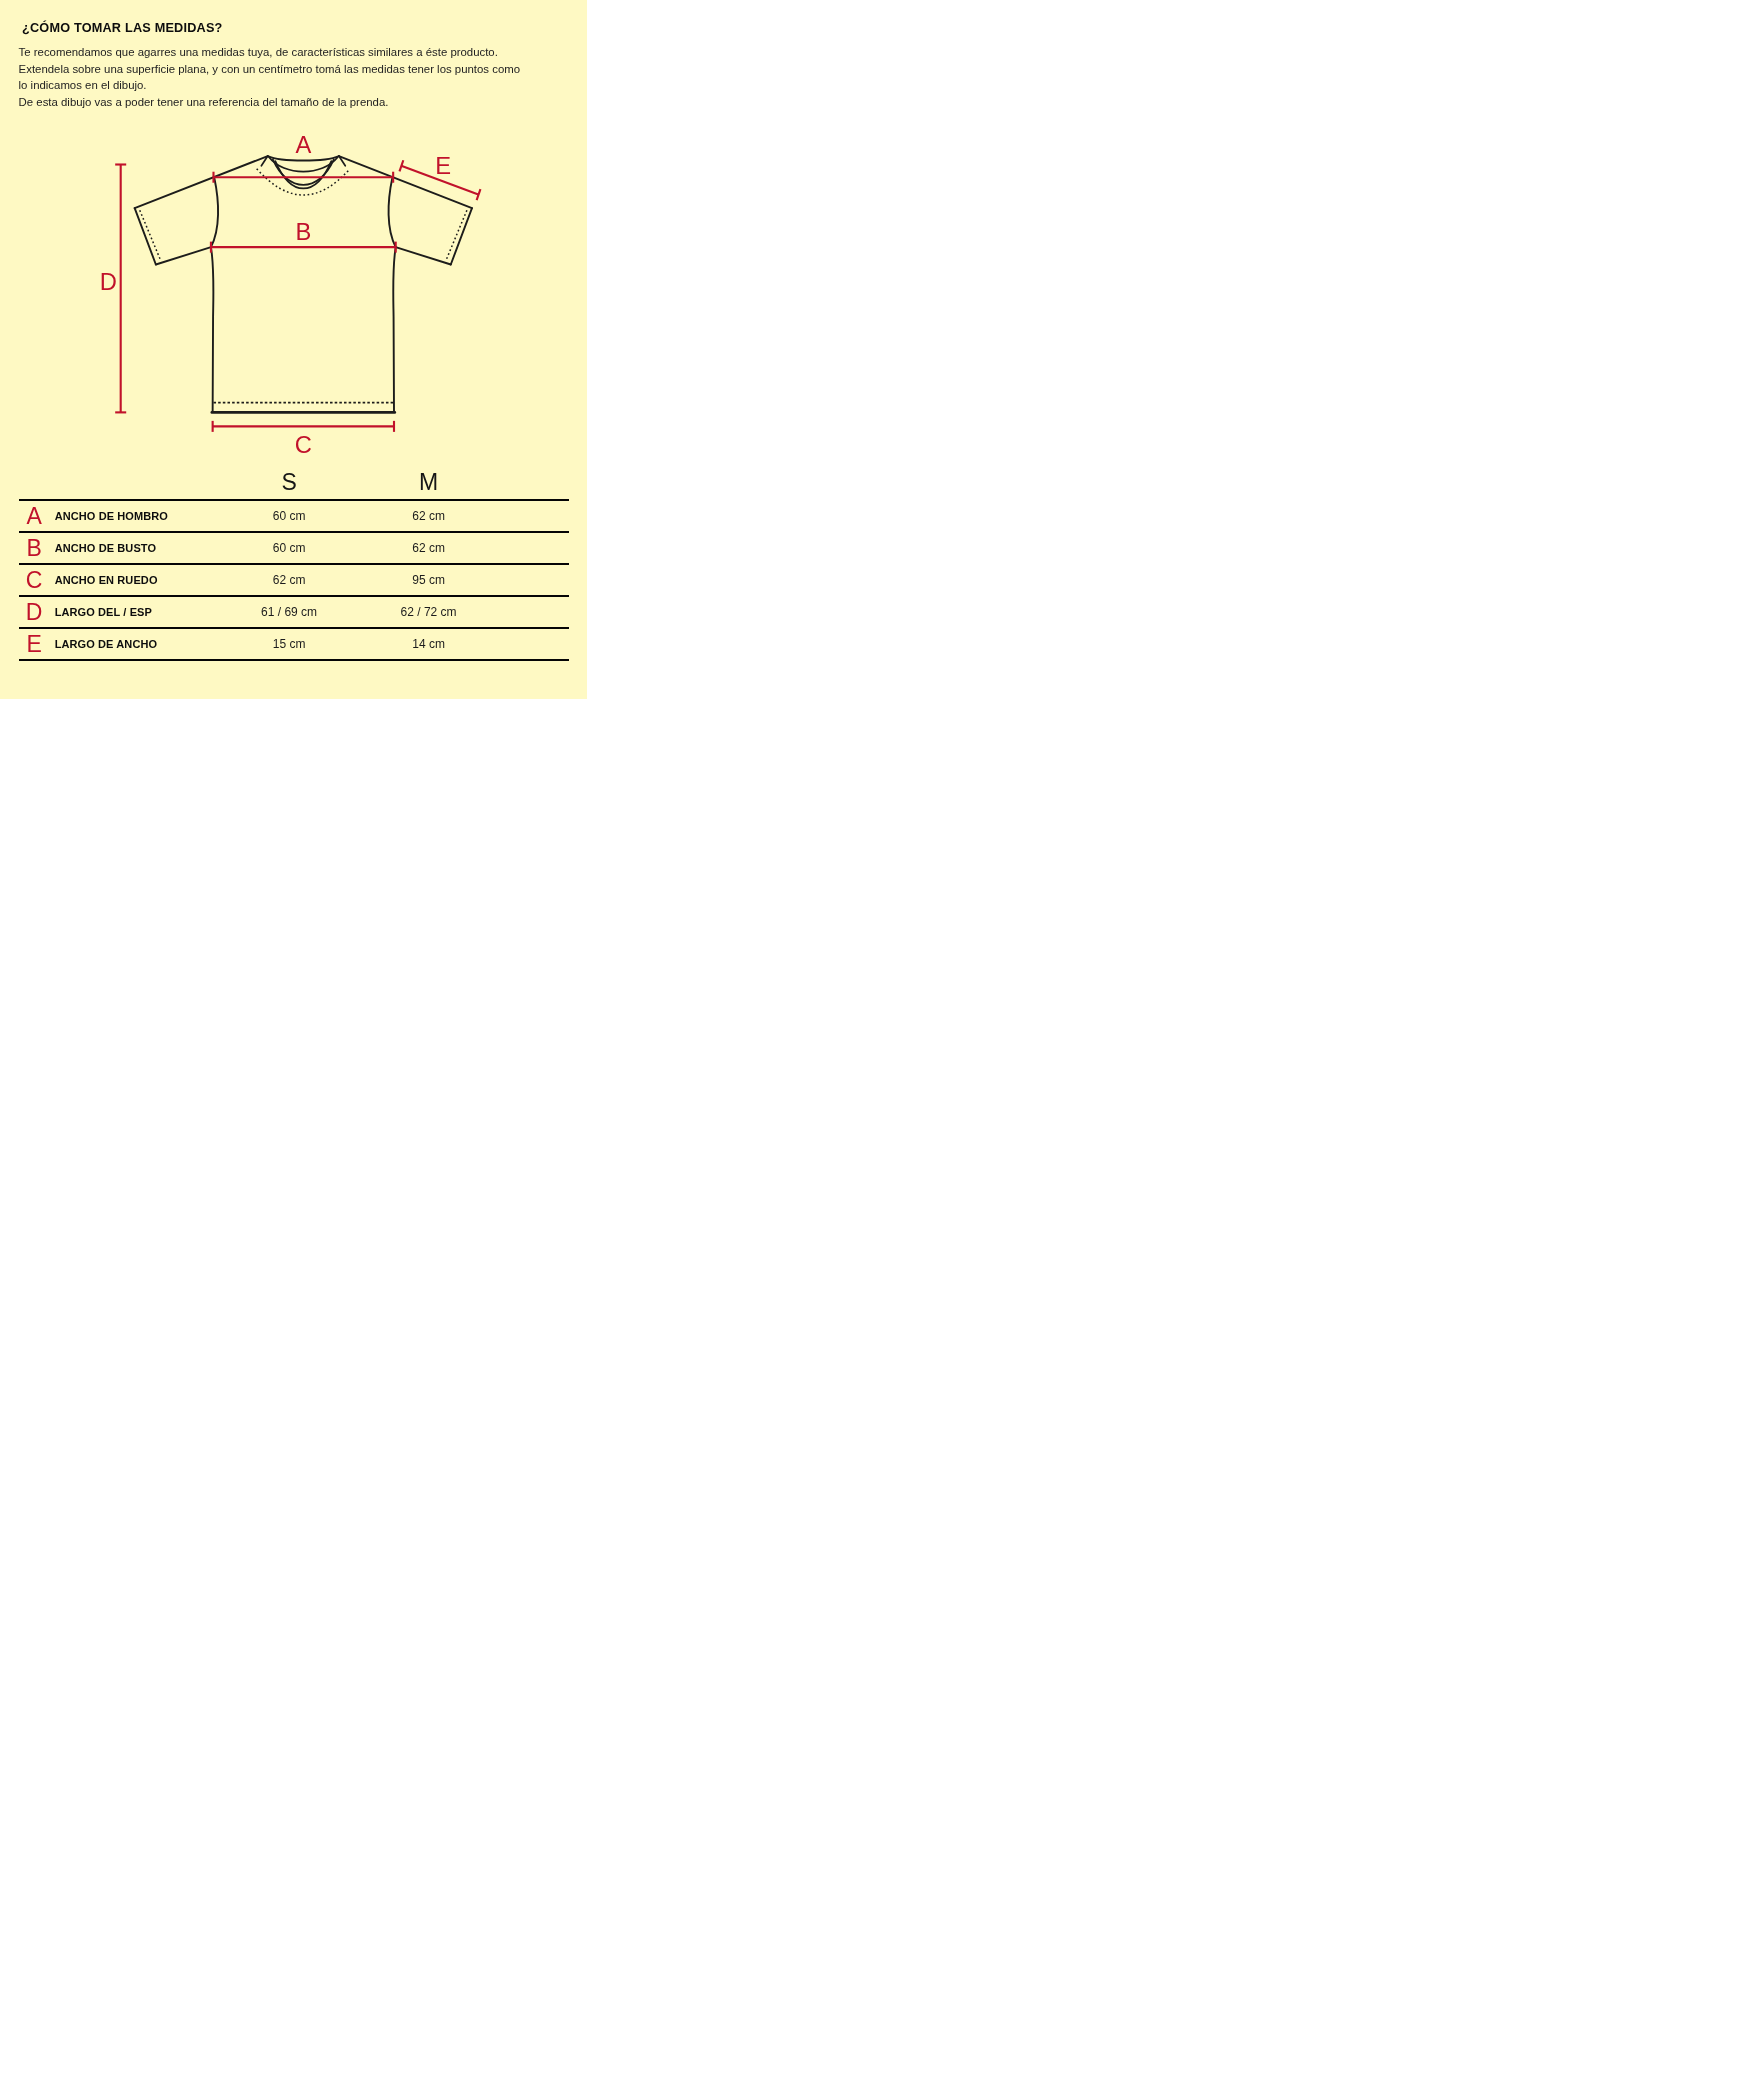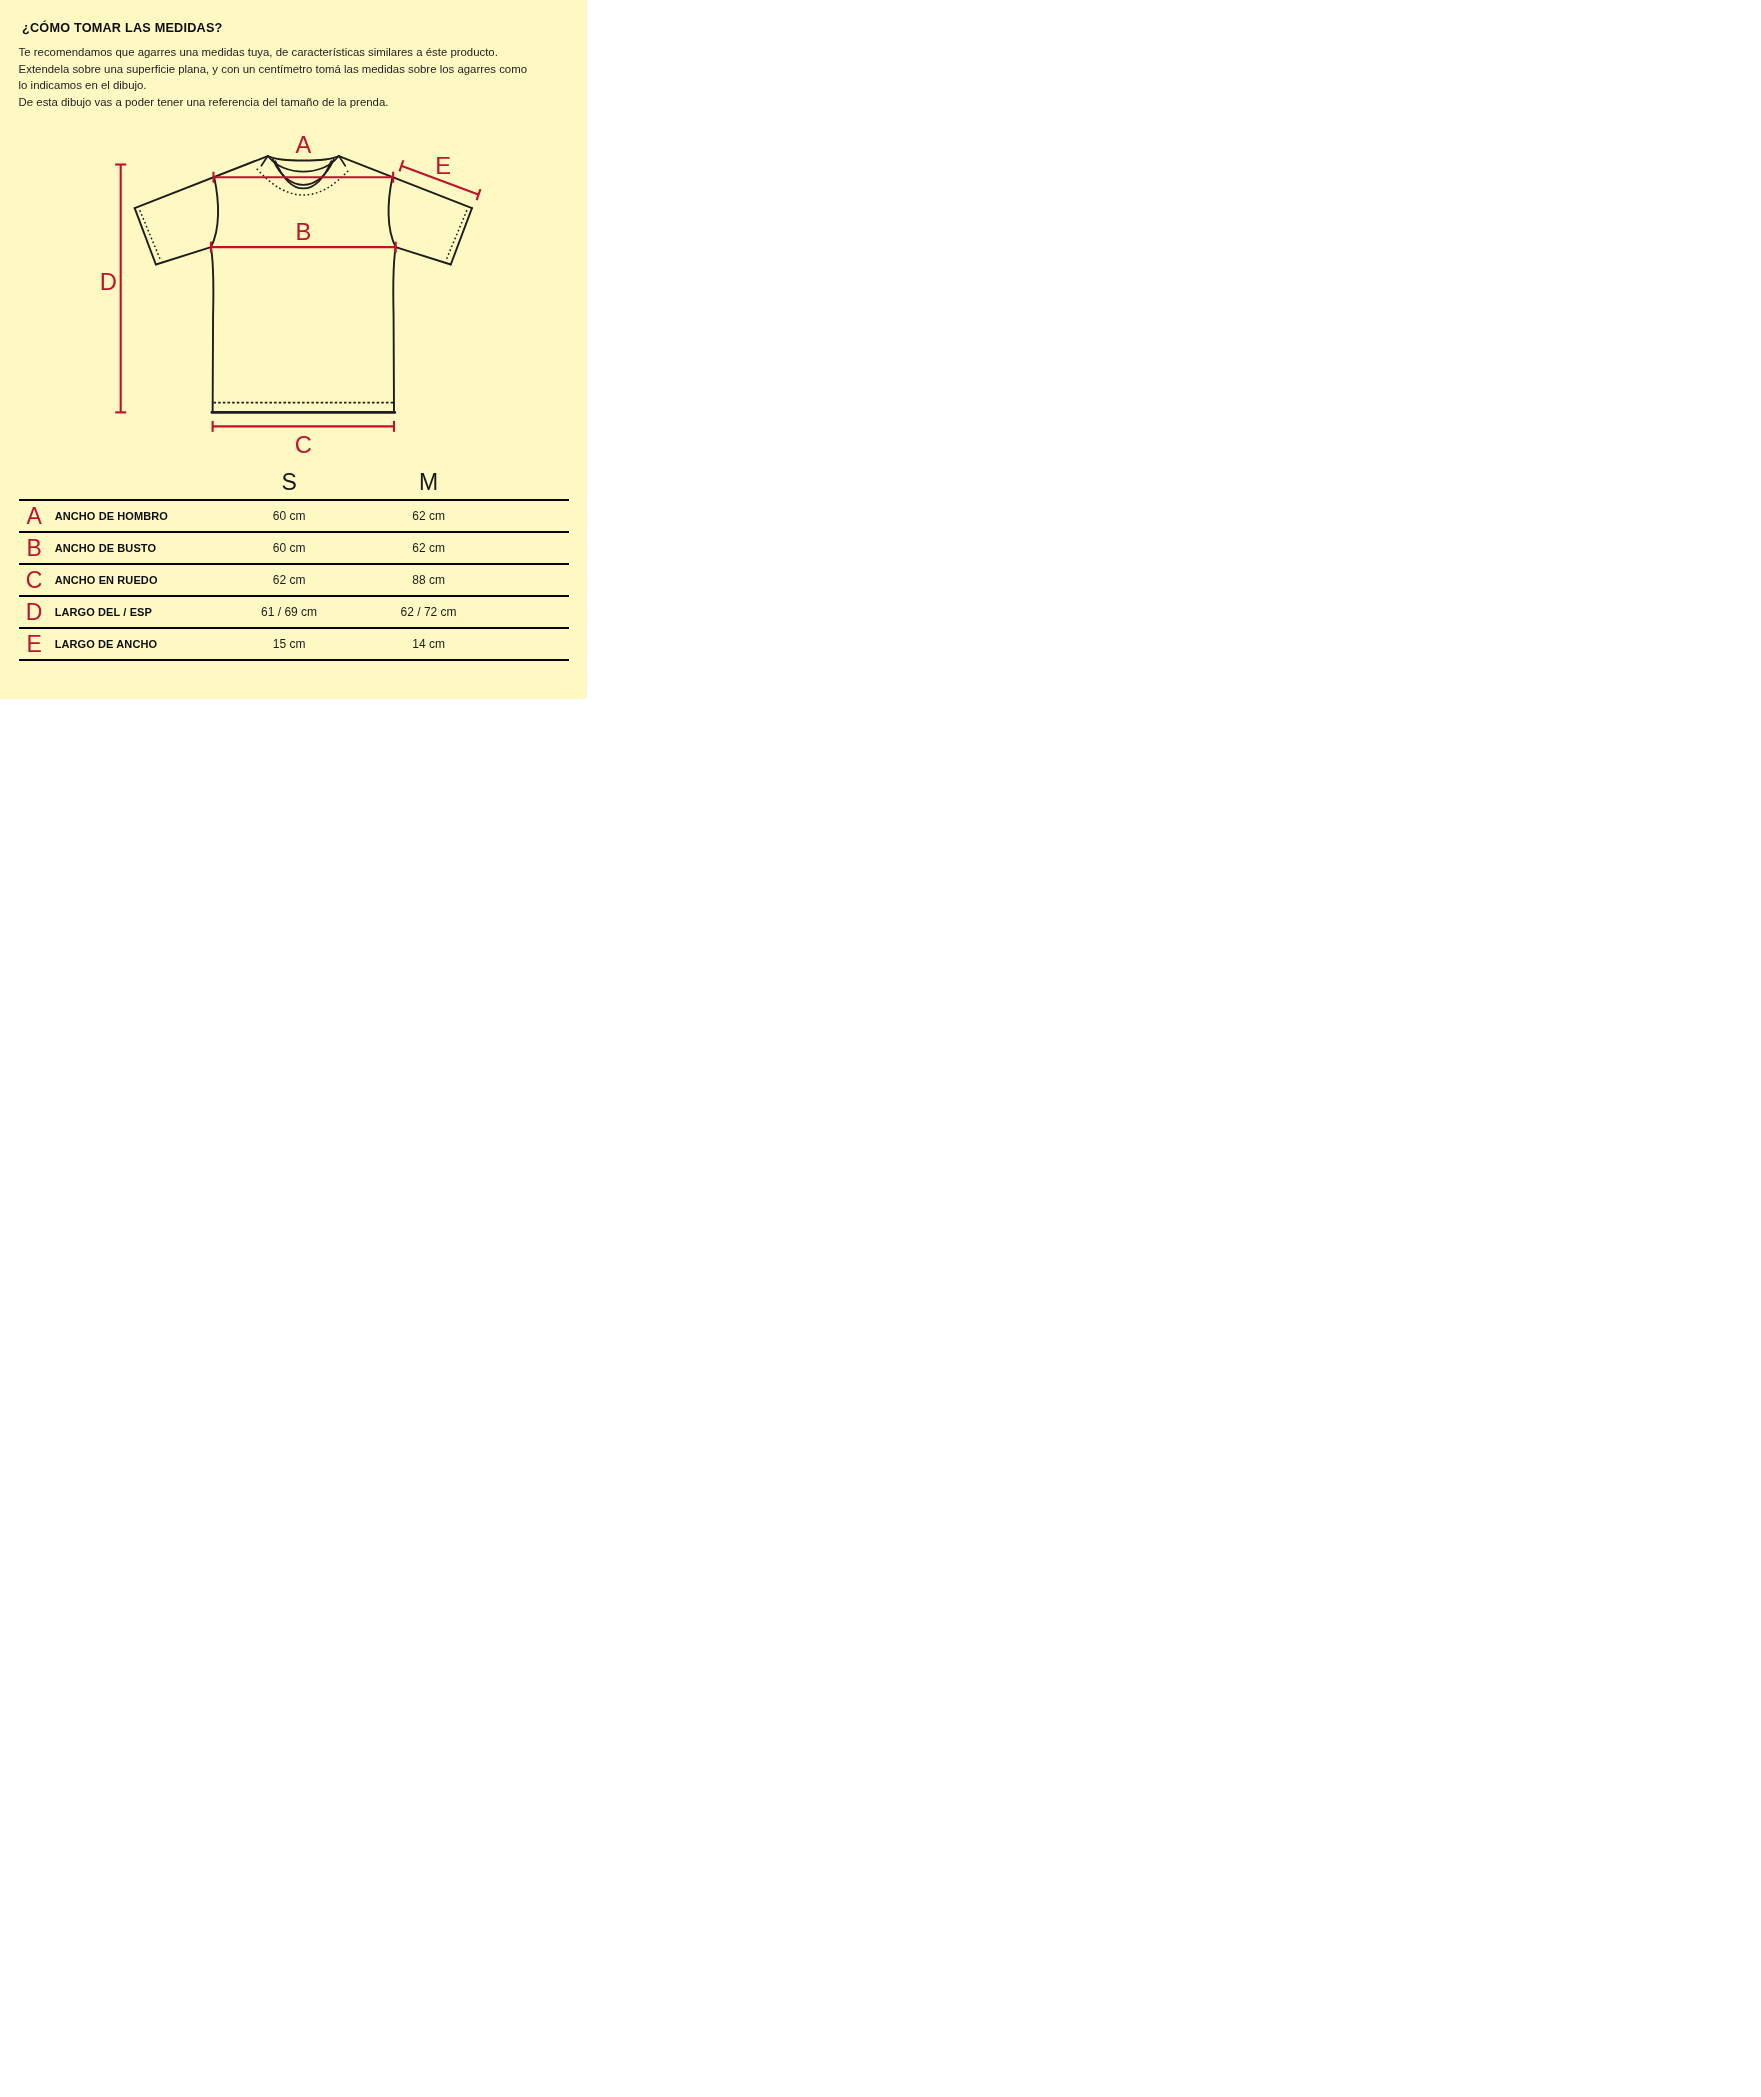--- a/index.html
+++ b/index.html
@@ -109,21 +109,21 @@
 </style>
 </head>
 <body>
 
 <div class="page">
 
   <div class="title">¿CÓMO TOMAR LAS MEDIDAS?</div>
 
   <div class="intro">
     <div>Te recomendamos que agarres una medidas tuya, de características similares a éste producto.</div>
-    <div>Extendela sobre una superficie plana, y con un centímetro tomá las medidas sobre los agarres como</div>
+    <div>Extendela sobre una superficie plana, y con un centímetro tomá las medidas tener los puntos como</div>
     <div>lo indicamos en el dibujo.</div>
     <div>De esta dibujo vas a poder tener una referencia del tamaño de la prenda.</div>
   </div>
 
   <svg class="diagram" viewBox="0 0 920 767" xmlns="http://www.w3.org/2000/svg">
 
     <g>
 
       <path class="shirt-line" d="M 398 52 L 84 175"></path>
       <path class="shirt-line" d="M 566 52 L 880 175"></path>
@@ -214,21 +214,21 @@
       <div class="cell-label">ANCHO DE BUSTO</div>
       <div class="cell-value">60 cm</div>
       <div class="cell-value">62 cm</div>
       <div></div>
     </div>
 
     <div class="size-row">
       <div class="cell-letter">C</div>
       <div class="cell-label">ANCHO EN RUEDO</div>
       <div class="cell-value">62 cm</div>
-      <div class="cell-value">88 cm</div>
+      <div class="cell-value">95 cm</div>
       <div></div>
     </div>
 
     <div class="size-row">
       <div class="cell-letter">D</div>
       <div class="cell-label">LARGO DEL / ESP</div>
       <div class="cell-value">61 / 69 cm</div>
       <div class="cell-value">62 / 72 cm</div>
       <div></div>
     </div>

